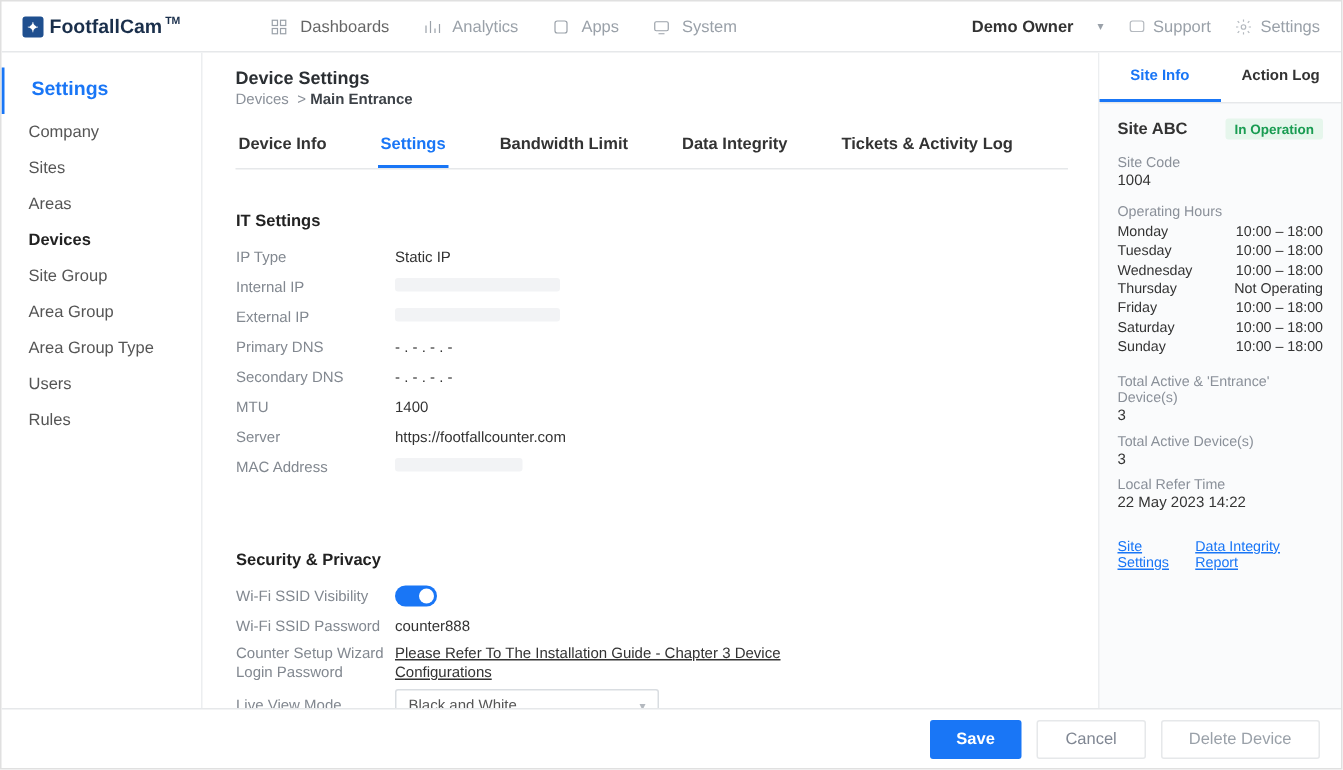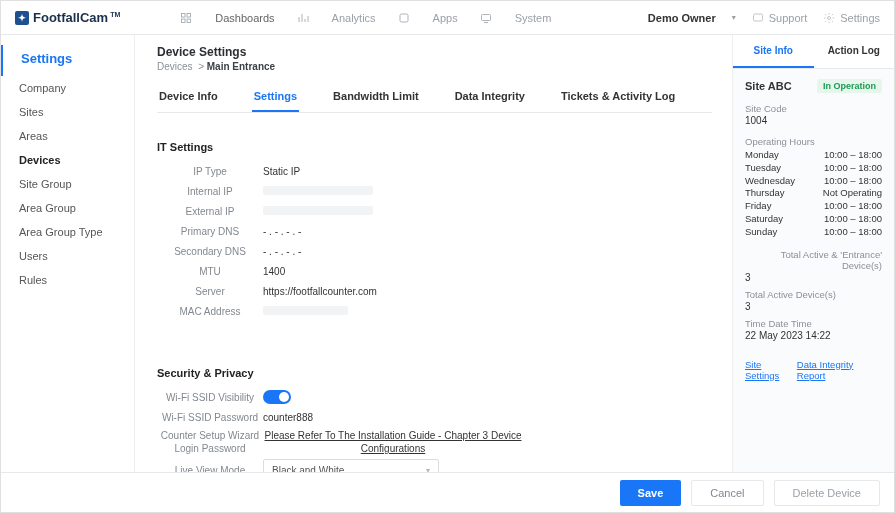--- a/index.html
+++ b/index.html
@@ -5,21 +5,21 @@
   * { box-sizing: border-box; margin: 0; padding: 0; }
   html, body { width: 895px; height: 513px; font-family: -apple-system, "Segoe UI", Arial, sans-serif; font-size: 11px; color: #333; }
   body { display: flex; flex-direction: column; border: 1px solid #e0e0e0; background: #fff; }
 
   
   .topbar { height: 34px; display: flex; align-items: center; padding: 0 14px; border-bottom: 1px solid #e6e8ea; }
   .logo { font-size: 13px; font-weight: 700; color: #1a2f4b; display: flex; align-items: center; }
   .logo .tm { font-size: 7px; margin-left: 2px; color: #1a2f4b; position: relative; top:-3px; }
   .logo-icon { width: 14px; height: 14px; border-radius: 2px; background: #1f4f8f; margin-right: 4px; display:inline-flex; align-items:center; justify-content:center; color:#fff; font-size:9px; }
   .topnav { display: flex; align-items: center; gap: 22px; margin-left: 60px; color: #9aa1a9; }
-  .topnav .item { display: flex; gap: 23px; cursor: pointer; }
+  .topnav .item { display: flex; gap: 8px; cursor: pointer; }
   .topnav .item.active { color: #666; }
   .top-right { margin-left: auto; display: flex; align-items: center; gap: 16px; color: #9aa1a9; }
   .top-right .owner { color: #333; font-weight: 600; }
   .chev-down { font-size: 8px; color:#9aa1a9; }
 
   
   .body { flex: 1; display: flex; overflow: hidden; }
   .sidebar { width: 134px; border-right: 1px solid #eceef0; padding-top: 10px; }
   .sidebar .head { color: #1976f6; font-weight: 600; font-size: 13px; padding: 6px 18px 10px; border-left: 3px solid #1976f6; margin-left:-1px;}
   .sidebar .item { padding: 6px 18px; color: #555; cursor: pointer; }
@@ -29,21 +29,21 @@
   .main h1 { font-size: 12px; font-weight: 600; color: #2b2f33; margin-bottom: 2px; }
   .breadcrumb { font-size: 10px; color: #8a9099; margin-bottom: 10px; }
   .breadcrumb b { color: #3d4248; font-weight:600; }
 
   .tabs { display: flex; gap: 32px; border-bottom: 1px solid #e6e8ea; }
   .tabs .tab { padding: 8px 2px; font-size: 11px; color: #333; font-weight: 600; cursor: pointer; border-bottom: 2px solid transparent; }
   .tabs .tab.active { color: #1976f6; border-bottom-color: #1976f6; }
 
   .scroll { flex: 1; overflow-y: auto; padding-right: 6px; }
   .section-title { font-weight: 700; font-size: 11px; margin: 28px 0 8px; color: #222; }
-  .row { display: flex; align-items: center; min-height: 20px; padding: 2px 0; text-align: center; }
+  .row { display: flex; align-items: center; min-height: 20px; padding: 2px 0; }
   .row .label { width: 106px; color: #828890; font-size: 10px; }
   .row .val { font-size: 10px; color: #333; }
   .placeholder { display:inline-block; width: 85px; height: 9px; background: #f2f3f5; border-radius: 2px; }
   .placeholder.wide { width: 110px; }
 
   .toggle { width: 28px; height: 14px; border-radius: 7px; position: relative; cursor:pointer; }
   .toggle .knob { width: 10px; height: 10px; border-radius: 50%; background: #fff; position: absolute; top: 2px; }
   .toggle.on { background: #1976f6; }
   .toggle.on .knob { right: 2px; }
   .toggle.off { background: #dadde1; }
@@ -276,27 +276,27 @@
         <div class="hrow">
             <span>Saturday</span>
             <span>10:00 – 18:00</span>
           </div>
         <div class="hrow">
             <span>Sunday</span>
             <span>10:00 – 18:00</span>
           </div>
       </div>
 
-      <div class="rp-label" style="margin-top:10px;text-align:right;">Total Active  &amp; 'Entrance' Device(s)</div>
+      <div class="rp-label" style="margin-top:10px;">Total Active  &amp; 'Entrance' Device(s)</div>
       <div class="rp-val">3</div>
 
       <div class="rp-label">Total Active Device(s)</div>
       <div class="rp-val">3</div>
 
-      <div class="rp-label">Time Date Time</div>
+      <div class="rp-label">Local Refer Time</div>
       <div class="rp-val">22 May 2023  14:22</div>
 
       <div class="rp-links">
         <a>Site Settings</a>
         <a>Data Integrity Report</a>
       </div>
     </div>
   </div>
 
 </div>

